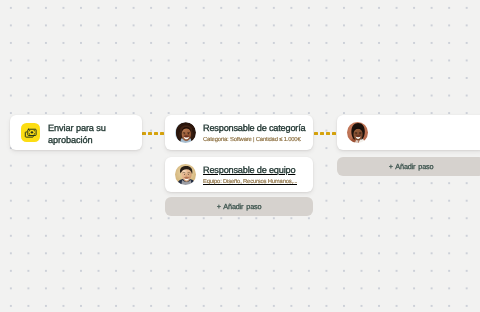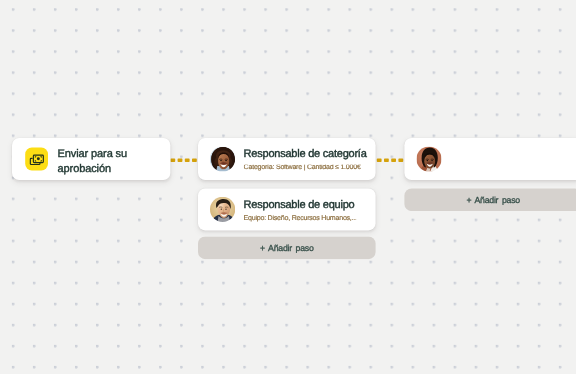--- a/index.html
+++ b/index.html
@@ -11,21 +11,21 @@
     background-size:17.54px 17.54px;
     background-position:9.9px 6.9px;}
 
   .card{position:absolute;background:#fff;border-radius:6px;
     box-shadow:0 1px 2px rgba(40,35,30,.07), 0 2px 5px rgba(40,35,30,.07), 0 0 0 0.5px rgba(0,0,0,.02);
     display:flex;align-items:center;box-sizing:border-box;}
 
   .card1{left:10px;top:115px;width:132px;height:35px;}
   .card2{left:165px;top:115px;width:148px;height:35px;}
   .card3{left:337px;top:115px;width:148px;height:35px;}
-  .card4{left:165px;top:157px;width:148px;height:35px;}
+  .card4{left:165px;top:157px;width:148px;height:35px;text-decoration:underline;}
 
   .ficon{width:19px;height:19px;border-radius:5.5px;background:#fcdd14;
     margin-left:11px;display:flex;align-items:center;justify-content:center;flex:none;}
   .ftitle{will-change:transform;font-size:9.2px;font-weight:400;-webkit-text-stroke:0.33px #243a35;color:#243a35;margin-left:7.5px;line-height:11.5px;
     letter-spacing:-0.1px;position:relative;top:2.3px;}
 
   .avatar{width:21px;height:21px;border-radius:50%;margin-left:9.5px;flex:none;overflow:hidden;
     position:relative;}
   .avatar svg{display:block;width:21px;height:21px;filter:blur(0.45px) saturate(1.02) contrast(0.97);}
   .ctext{margin-left:7.5px;min-width:0;}

